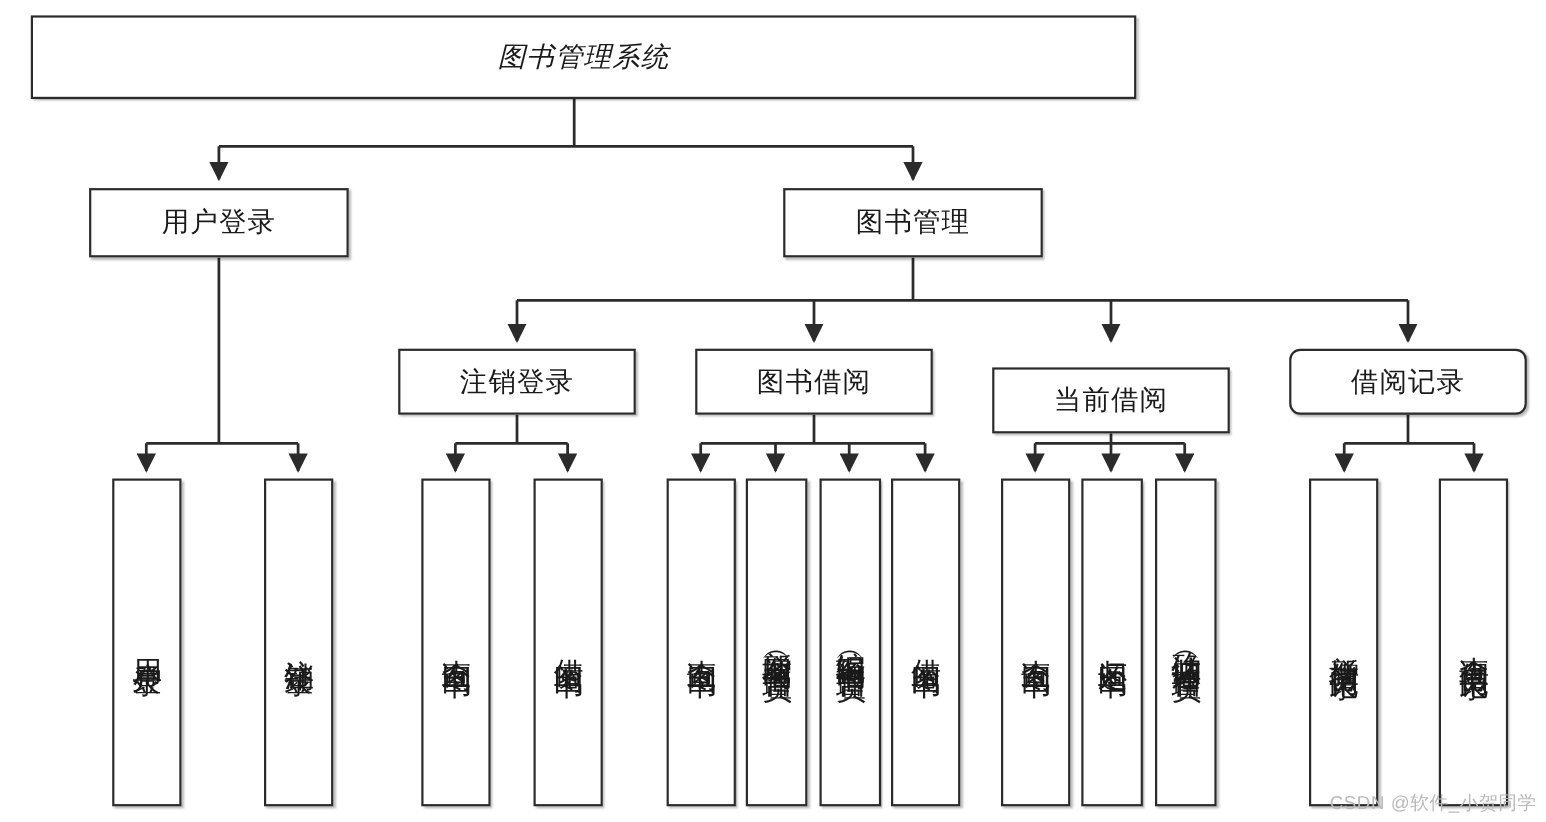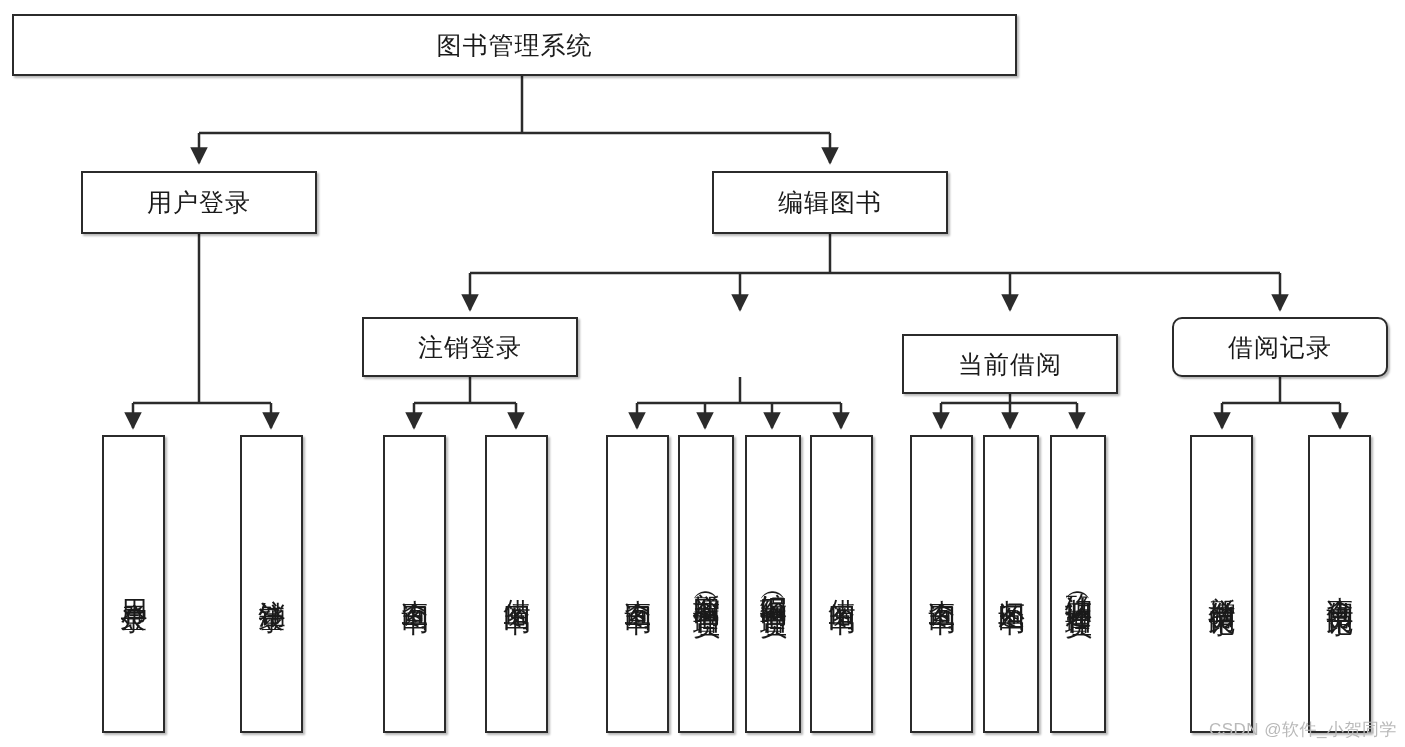--- a/index.html
+++ b/index.html
@@ -127,34 +127,37 @@
       <path d="M 1010 403 L 1010 428" marker-end="url(#arrow)"></path>
       <path d="M 1077 403 L 1077 428" marker-end="url(#arrow)"></path>
 
       <path d="M 1280 377 L 1280 403"></path>
       <path d="M 1222 403 L 1340 403"></path>
       <path d="M 1222 403 L 1222 428" marker-end="url(#arrow)"></path>
       <path d="M 1340 403 L 1340 428" marker-end="url(#arrow)"></path>
     </g>
   </svg>
 
-  <div class="node horiz root" style="left:12px; top:14px; width:1005px; height:62px;">
+  <div class="node horiz root" style="left:28px; top:14px; width:1005px; height:76px;font-style:italic;">
     <span class="lbl">图书管理系统</span>
   </div>
 
   <div class="node horiz" style="left:81px; top:171px; width:236px; height:63px;">
     <span class="lbl">用户登录</span>
   </div>
   <div class="node horiz" style="left:712px; top:171px; width:236px; height:63px;">
-    <span class="lbl">编辑图书</span>
+    <span class="lbl">图书管理</span>
   </div>
 
   <div class="node horiz" style="left:362px; top:317px; width:216px; height:60px;">
     <span class="lbl">注销登录</span>
   </div>
+  <div class="node horiz" style="left:632px; top:317px; width:216px; height:60px;">
+    <span class="lbl">图书借阅</span>
+  </div>
   <div class="node horiz" style="left:902px; top:334px; width:216px; height:60px;">
     <span class="lbl">当前借阅</span>
   </div>
   <div class="node horiz" style="left:1172px; top:317px; width:216px; height:60px;border-radius:10px;">
     <span class="lbl">借阅记录</span>
   </div>
 
   <div class="node vert" style="left:102px; top:435px; width:63px; height:298px;">
     <span class="lbl">用户登录</span>
   </div>

